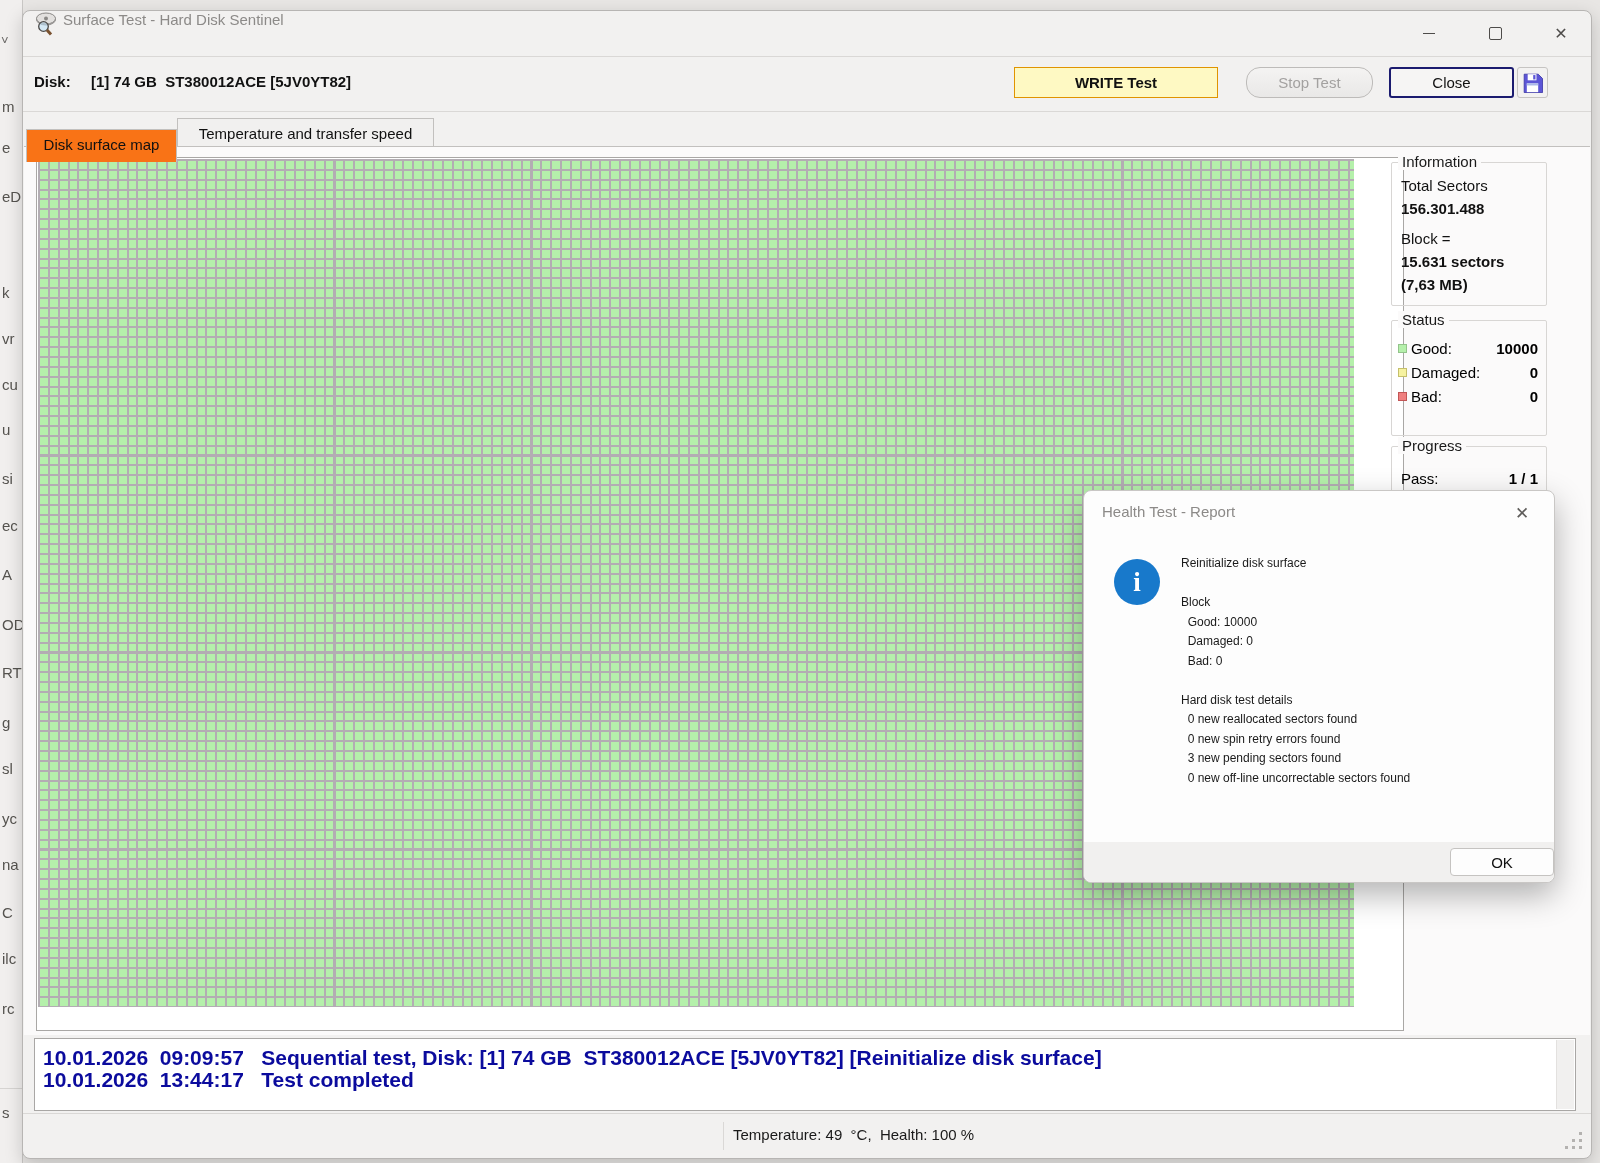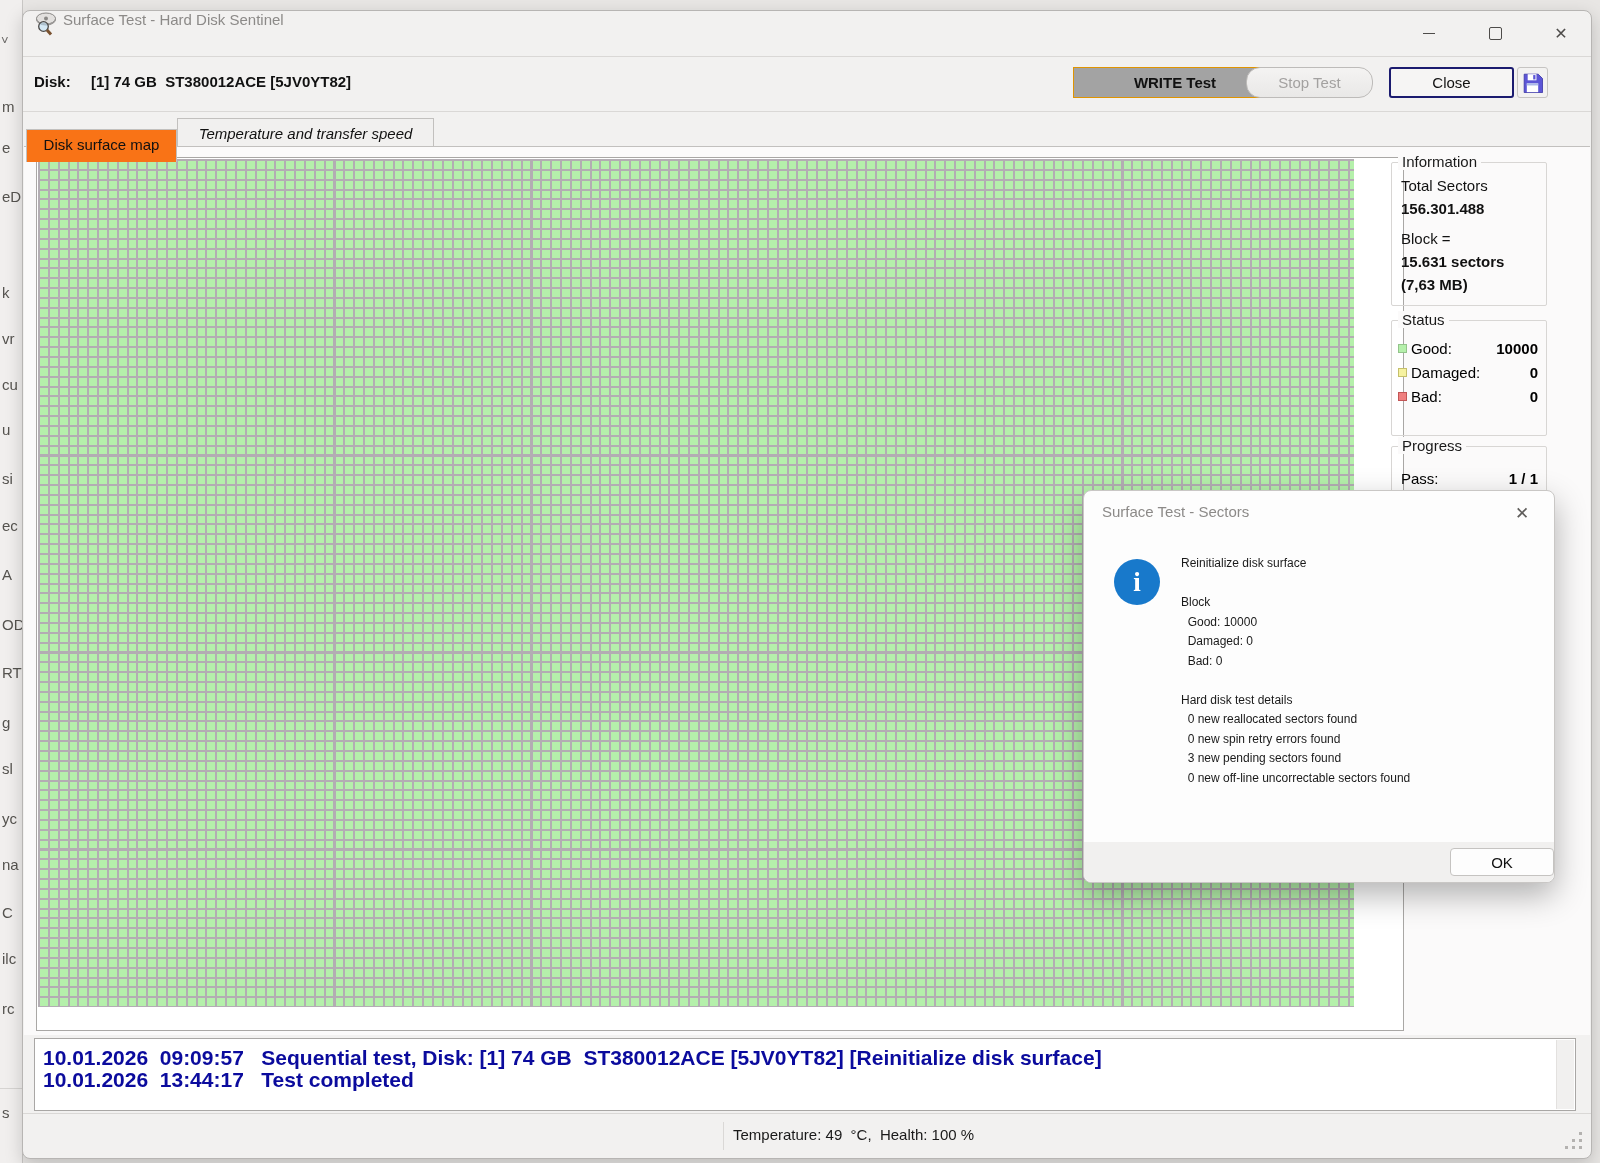--- a/index.html
+++ b/index.html
@@ -22,30 +22,30 @@
   .win-btn{width:40px;height:32px;display:flex;align-items:center;justify-content:center;color:#4e4c4a;}
   .glyph-min{display:inline-block;width:12px;border-top:1.5px solid #4e4c4a;}
   .glyph-max{display:inline-block;width:11px;height:11px;border:1.5px solid #4e4c4a;border-radius:2px;}
   .glyph-close{font-size:16px;line-height:1;}
 
   
   .toolbar{position:absolute;left:0;top:45px;right:0;height:55px;border-bottom:1px solid #dad8d6;}
   .disk-label{position:absolute;left:11px;top:17px;font-size:15px;font-weight:bold;color:#111;}
   .disk-value{position:absolute;left:68px;top:17px;font-size:15px;font-weight:bold;color:#111;white-space:pre;}
   .btn{position:absolute;top:11px;height:31px;font-size:15px;display:flex;align-items:center;justify-content:center;box-sizing:border-box;cursor:default;}
-  .btn-write{left:1050px;width:204px;background:#a3a3a3;border:1px solid #e09400;color:#111;font-weight:bold;}
+  .btn-write{left:991px;width:204px;background:#fef9c3;border:1px solid #e09400;color:#111;font-weight:bold;}
   .btn-stop{left:1223px;width:127px;background:linear-gradient(#f4f3f2,#e9e8e7);border:1px solid #bdbbb9;border-radius:14px;color:#a3a1a0;}
   .btn-close{left:1366px;width:125px;background:#f6f5f4;border:2px solid #1b1b6f;border-radius:3px;color:#111;}
   .btn-save{left:1494px;width:31px;background:#f3f2f1;border:1px solid #c6c4c2;border-radius:3px;}
   .ul-first::first-letter{text-decoration:underline;}
 
   
   .tab{position:absolute;box-sizing:border-box;font-size:15px;color:#111;display:flex;align-items:flex-start;justify-content:center;padding-top:6px;}
   .tab-active{left:3px;top:118px;width:151px;height:33px;background:#f97316;border:1px solid #c2c0be;border-bottom:none;z-index:3;}
-  .tab-inactive{left:154px;top:107px;width:257px;height:29px;background:#f1f0ef;border:1px solid #c2c0be;border-bottom:none;font-style:italic;}
+  .tab-inactive{left:154px;top:107px;width:257px;height:29px;background:#f1f0ef;border:1px solid #c2c0be;border-bottom:none;}
 
   
   .page{position:absolute;left:1px;right:1px;top:135px;height:888px;background:#fbfafa;border-top:1px solid #c2c0be;z-index:1;}
   .map-panel{position:absolute;left:12px;top:10px;width:1368px;height:874px;background:#fff;border:1px solid #a9a7a5;box-sizing:border-box;}
   .surface-grid{position:absolute;left:1px;top:1px;width:1316px;height:848px;
     background-color:#b5f0ab;
     background-image:
       repeating-linear-gradient(to right,#b3adb3 0 2px,transparent 2px 9.85px),
       repeating-linear-gradient(to bottom,#b3adb3 0 2px,transparent 2px 9.85px);}
 
@@ -212,21 +212,21 @@
     </div>
 
     <div class="statusbar">
       <span class="sb-div"></span>
       <span class="sb-text">Temperature: 49  °C,  Health: 100 %</span>
       <span class="grip"></span>
     </div>
   </div>
 
   <div class="dialog">
-    <span class="dlg-title">Surface Test - Sectors</span>
+    <span class="dlg-title">Health Test - Report</span>
     <span class="dlg-close">✕</span>
     <span class="dlg-info-icon">i</span>
     <div class="dlg-text">
       <div>Reinitialize disk surface</div>
       <div></div>
       <div>Block</div>
       <div>  Good: 10000</div>
       <div>  Damaged: 0</div>
       <div>  Bad: 0</div>
       <div></div>

